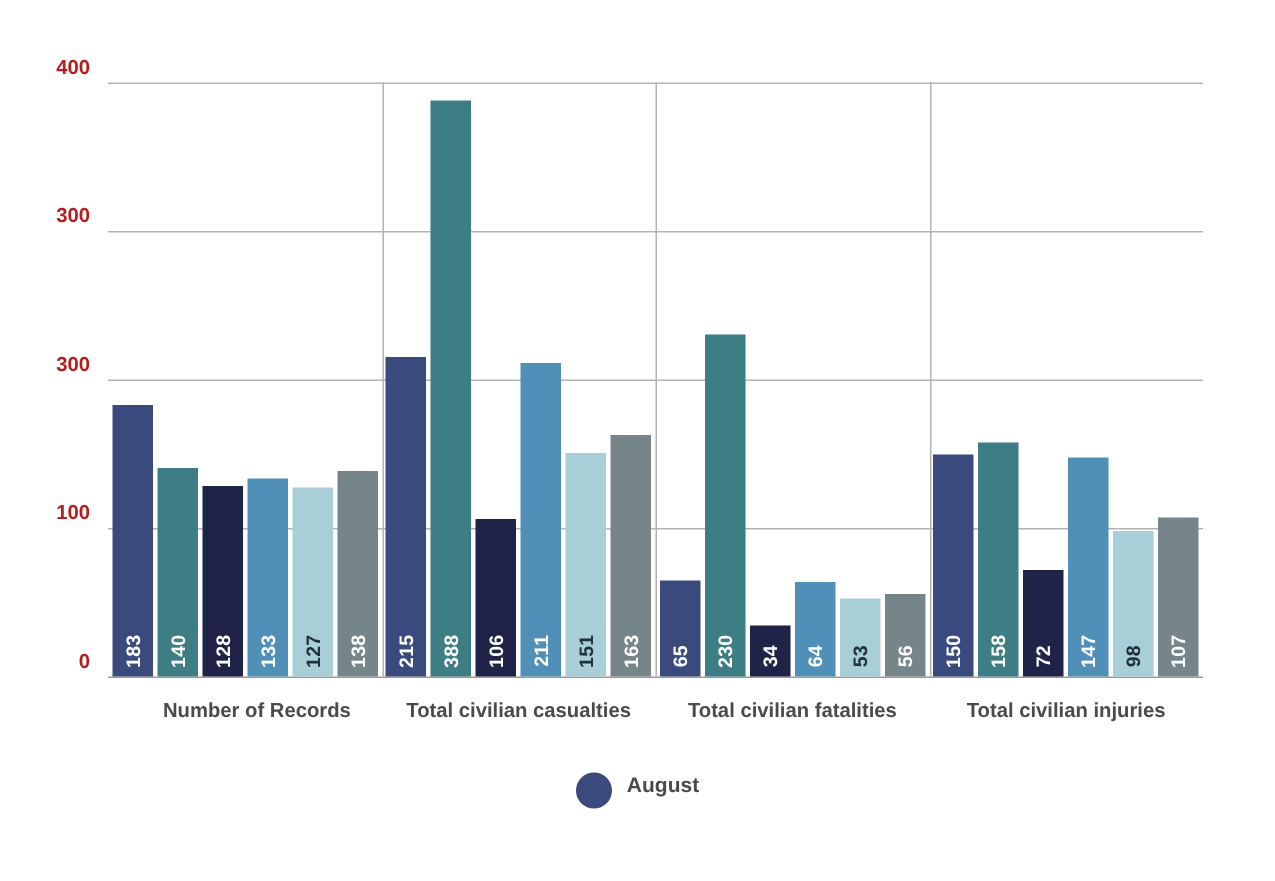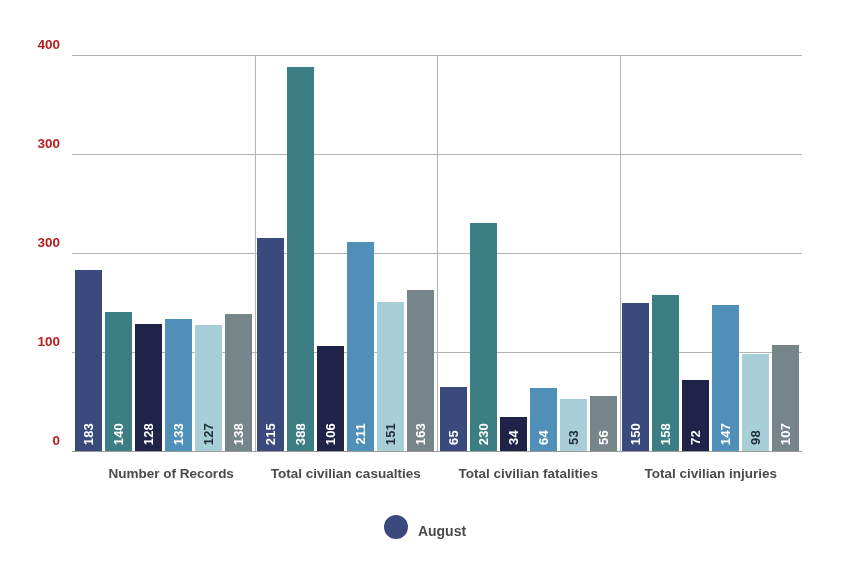--- a/index.html
+++ b/index.html
@@ -97,21 +97,21 @@
     left: 0;
     top: 515px;
     width: 850px;
     display: flex;
     justify-content: center;
     align-items: center;
     gap: 0px;
   }
   .legend-item {
     display: flex;
-    align-items: flex-end;
+    align-items: flex-start;
     margin: 0 13px;
   }
   .legend-swatch {
     width: 24px;
     height: 24px;
     border-radius: 50%;
     margin-right: 10px;
   }
   .legend-label {
     font-size: 14px;

